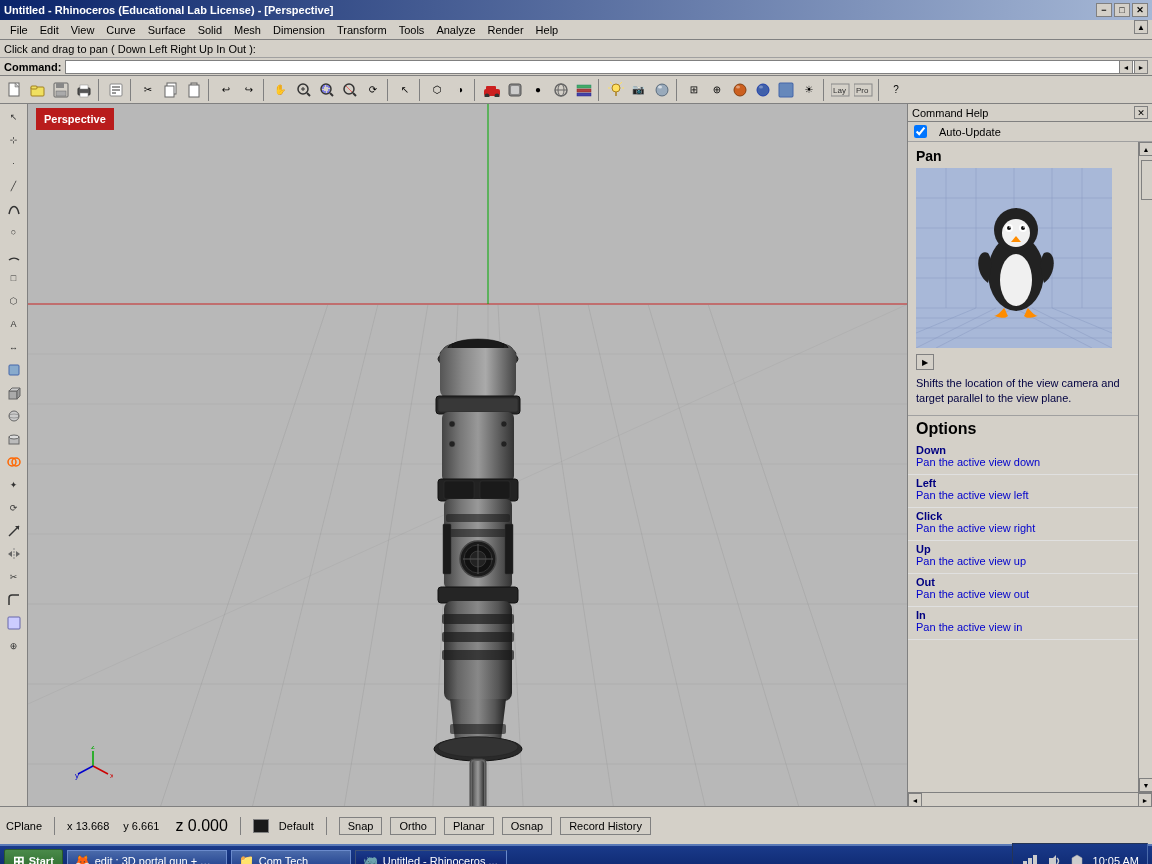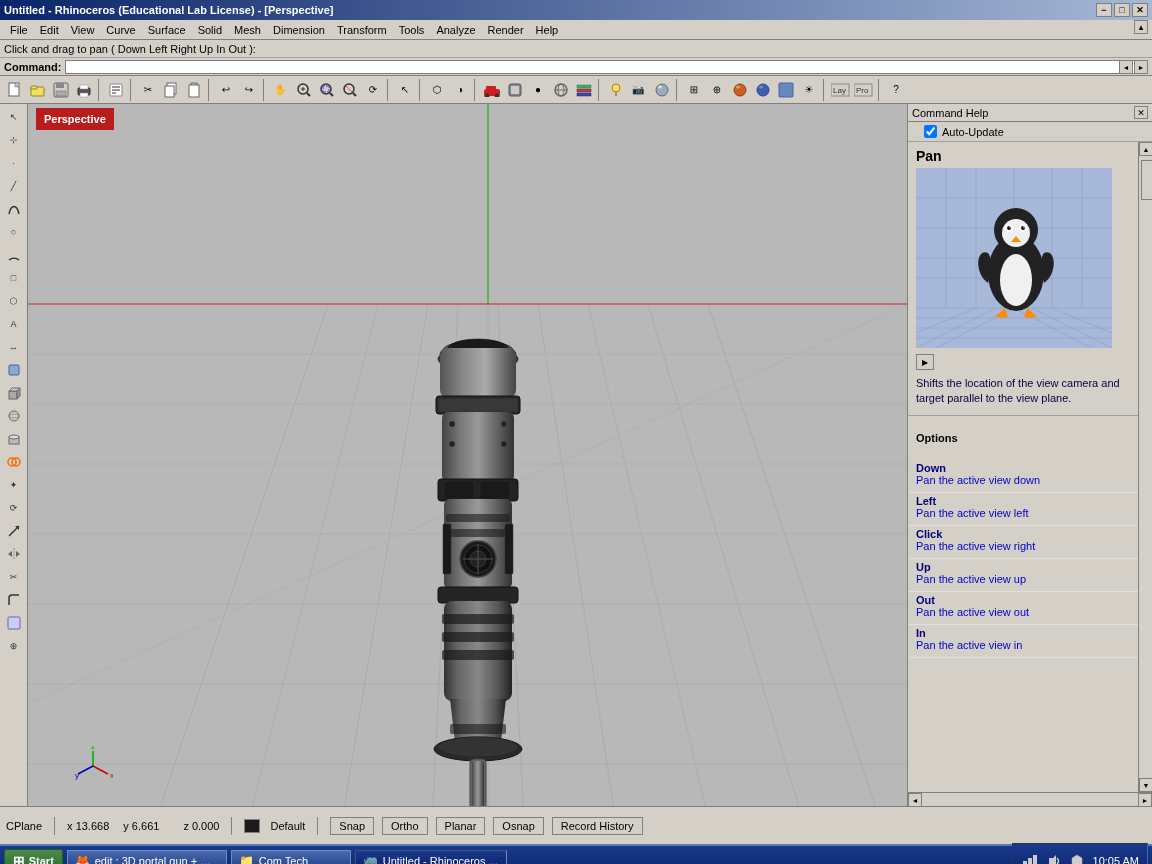--- a/index.html
+++ b/index.html
@@ -126,22 +126,22 @@
       border-bottom: 1px solid #808080;
       font-size: 11px;
     }
     #help-close {
       width: 14px; height: 13px;
       background: #d4d0c8; border: 1px solid #808080;
       display: flex; align-items: center; justify-content: center;
       cursor: pointer; font-size: 9px;
     }
     #help-auto-update {
-      display: flex; align-items: center; gap: 5px;
-      padding: 3px 16px;
+      display: flex; align-items: center; gap: 12px;
+      padding: 3px 6px;
       border-bottom: 1px solid #a0a0a0;
     }
     .help-section-title {
       font-size: 14px;
       font-weight: bold;
       padding: 6px 8px 4px;
       color: #000;
     }
     .help-image {
       width: 196px; height: 180px;
@@ -153,23 +153,23 @@
     .help-image-grid {
       position: absolute; top: 0; left: 0; width: 100%; height: 100%;
     }
     .help-description {
       padding: 4px 8px 8px;
       font-size: 11px;
       line-height: 1.4;
       color: #000040;
     }
     .help-options-title {
-      font-size: 11px;
+      font-size: 16px;
       font-weight: bold;
-      padding: 16px 8px;
+      padding: 4px 8px;
       border-top: 1px solid #a0a0a0;
       color: #000;
     }
     .help-option {
       padding: 2px 8px 6px;
       border-bottom: 1px solid #e0e0e0;
     }
     .help-option-name {
       font-size: 11px;
       font-weight: bold;
@@ -887,21 +887,21 @@
     </div>
   </div>
 
 </div>
 
 <div id="status-bar">
   <span style="font-size:11px;">CPlane</span>
   <div class="status-sep"></div>
   <span style="font-size:11px;">x 13.668</span>
   <span style="font-size:11px;margin-left:6px;">y 6.661</span>
-  <span style="font-size:11px;margin-left:16px;">z 0.000</span>
+  <span style="font-size:16px;margin-left:8px;">z 0.000</span>
   <div class="status-sep"></div>
 
   <div class="status-color-box"></div>
   <span style="font-size:11px;margin-left:2px;">Default</span>
   <div class="status-sep"></div>
 
   <div class="status-btn">Snap</div>
   <div class="status-btn">Ortho</div>
   <div class="status-btn">Planar</div>
   <div class="status-btn">Osnap</div>

